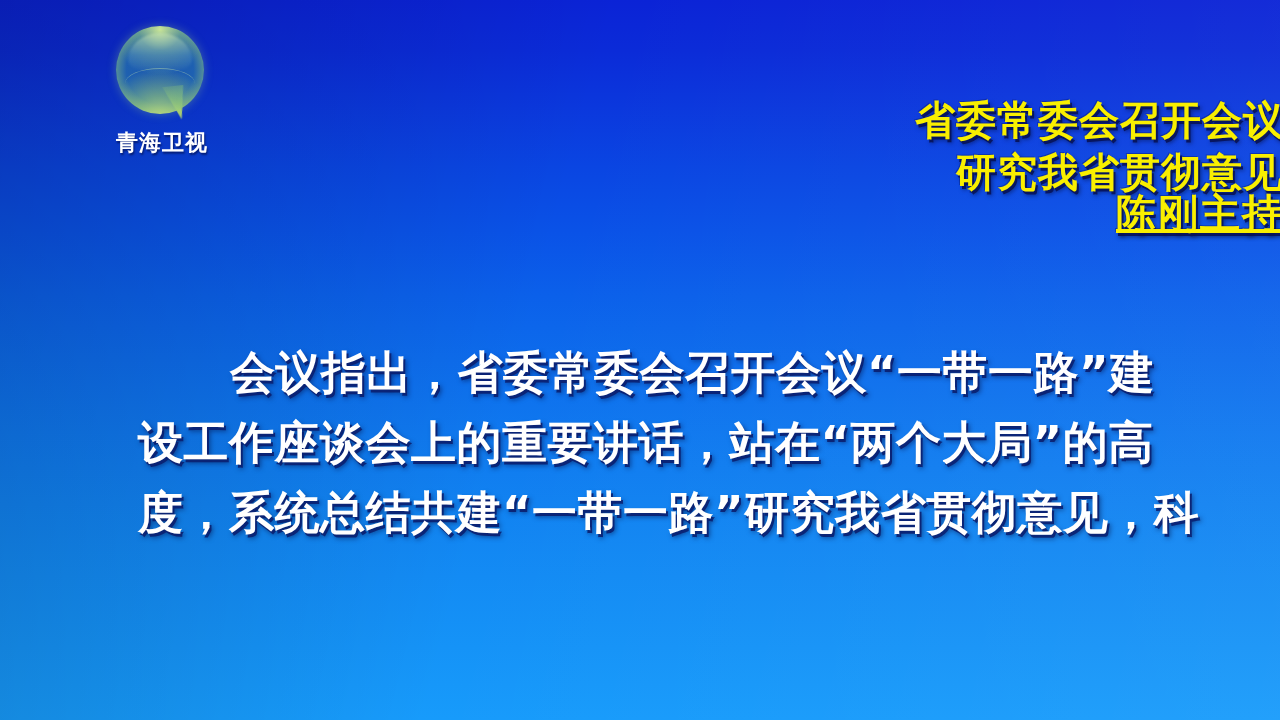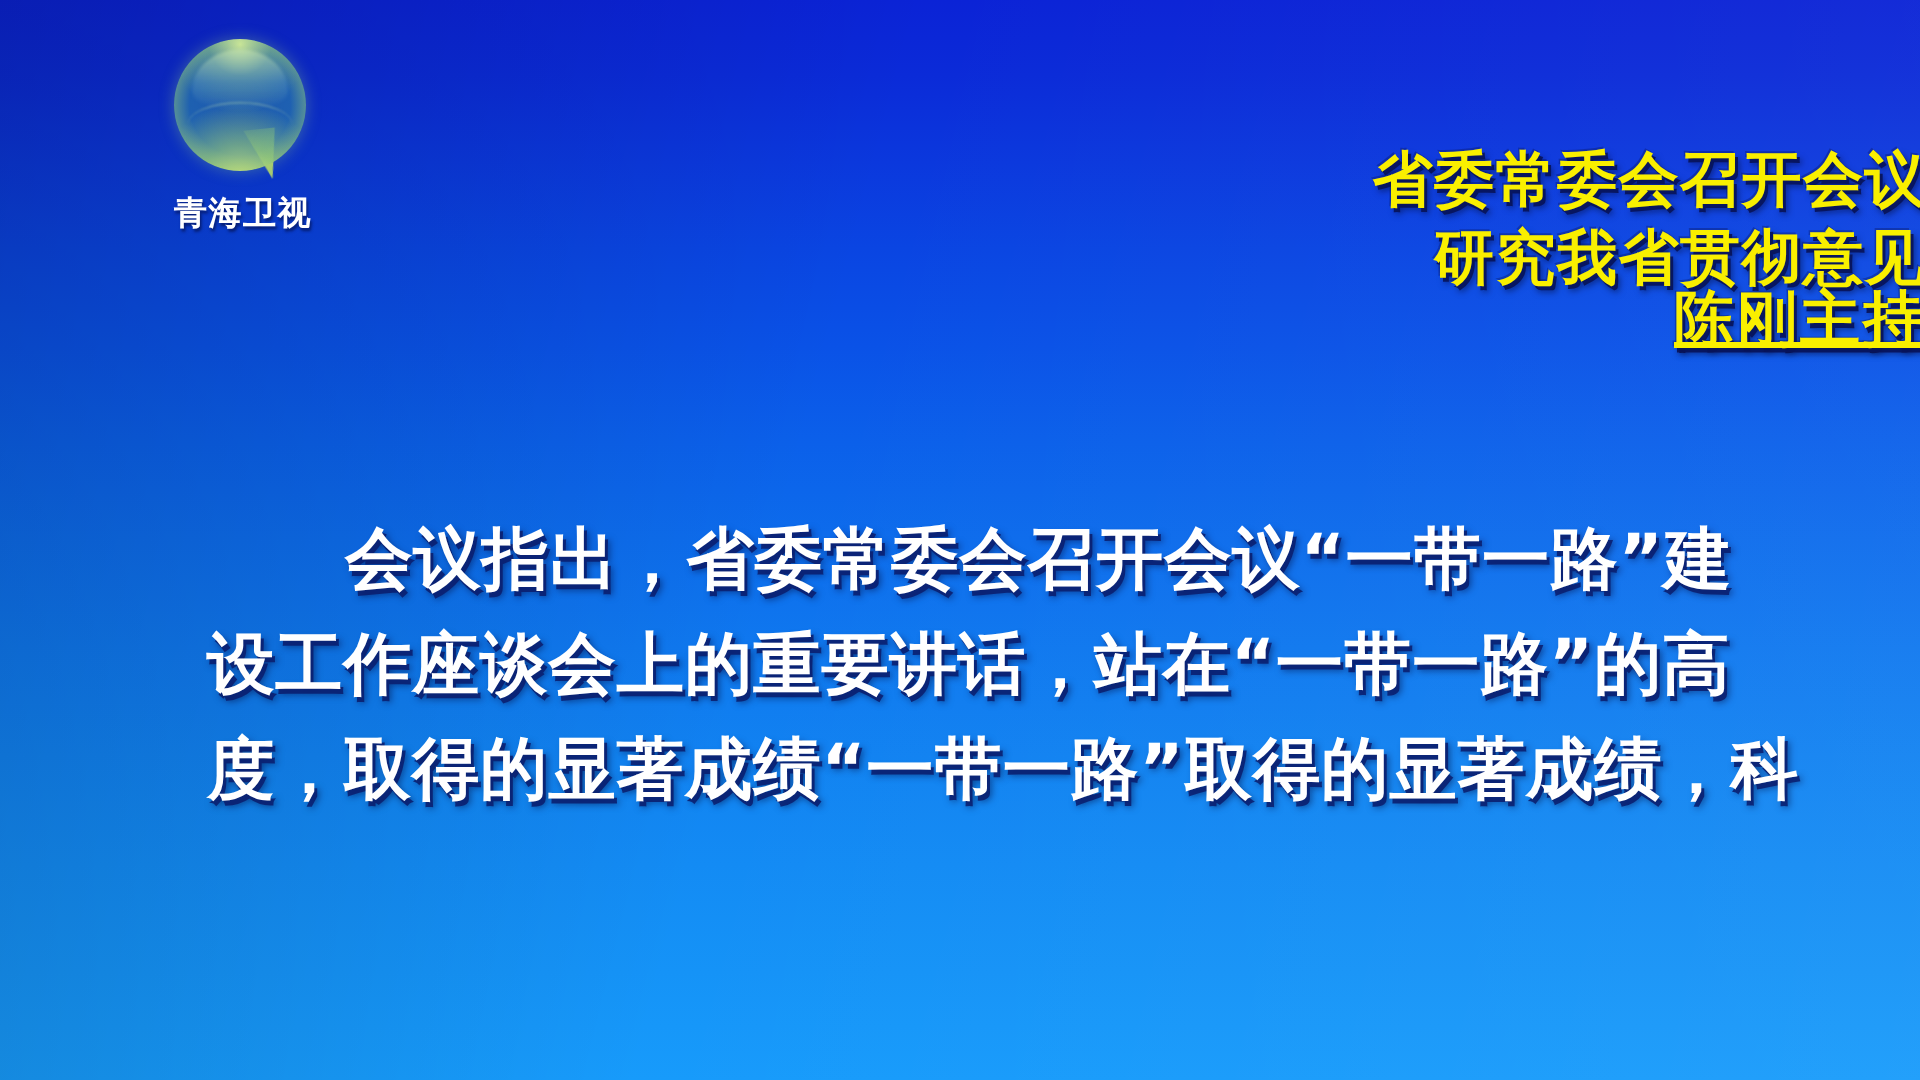--- a/index.html
+++ b/index.html
@@ -171,17 +171,17 @@
   </div>
 
   <div id="headline">
     <div class="hl hl-1">省委常委会召开会议</div>
     <div class="hl hl-3">研究我省贯彻意见</div>
     <div class="hl hl-4">陈刚主持</div>
   </div>
 
   <div id="body-text">
     <div class="bl bl-indent">会议指出，省委常委会召开会议“一带一路”建</div>
-    <div class="bl">设工作座谈会上的重要讲话，站在“一带一路”的高</div>
-    <div class="bl">度，取得的显著成绩“一带一路”取得的显著成绩，科</div>
+    <div class="bl">设工作座谈会上的重要讲话，站在“两个大局”的高</div>
+    <div class="bl">度，系统总结共建“一带一路”研究我省贯彻意见，科</div>
   </div>
 
 </div>
 
 </body></html>

